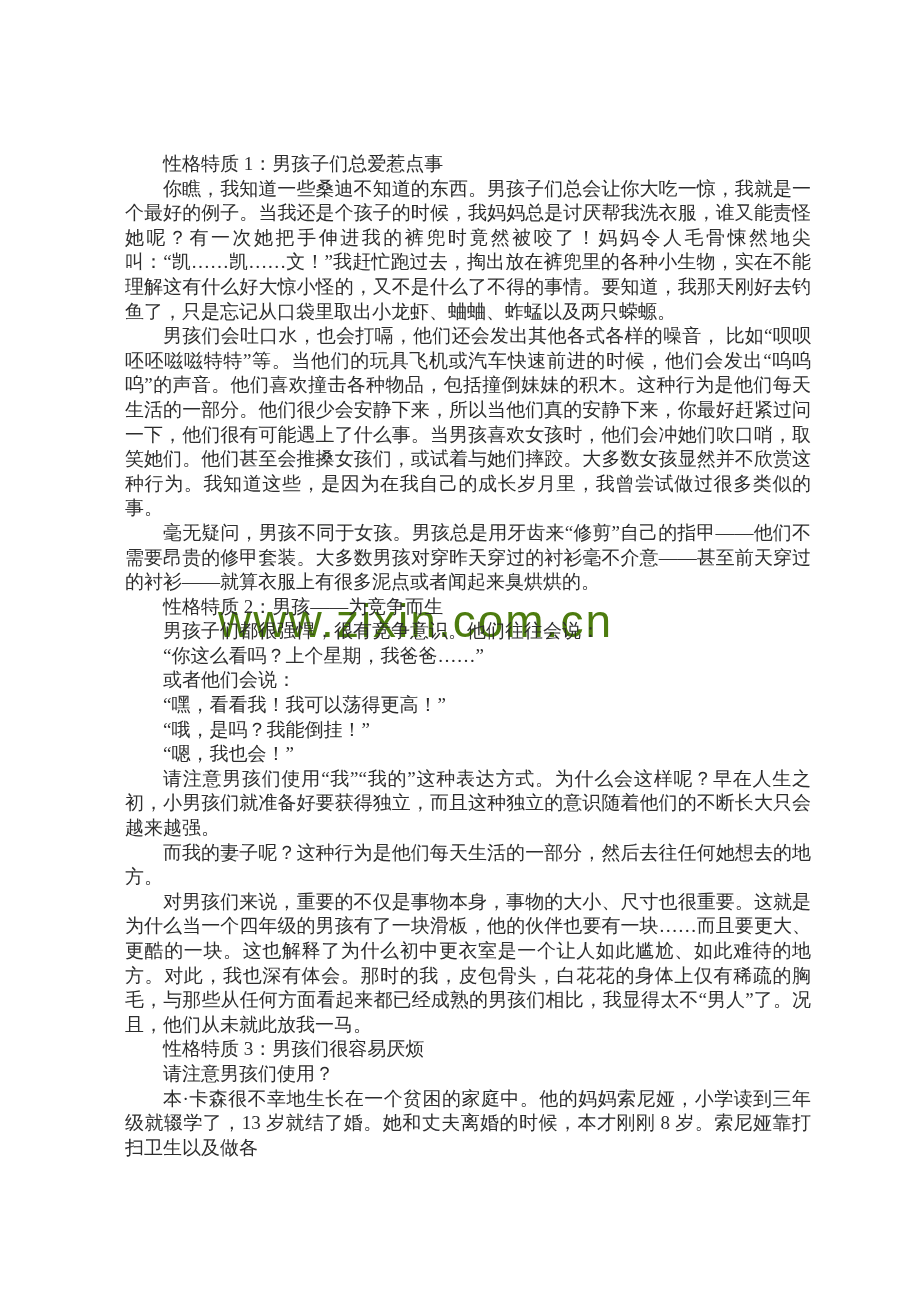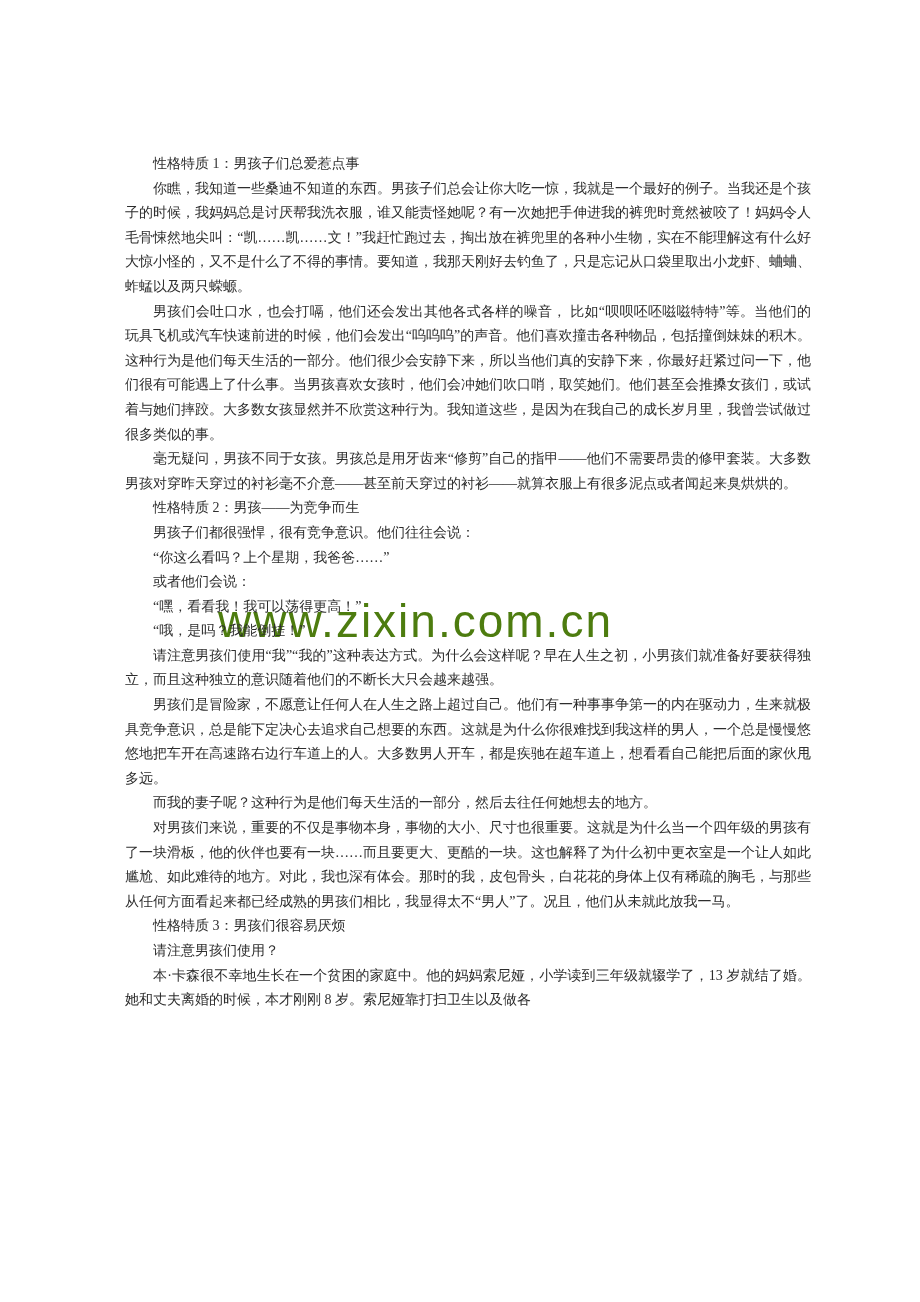--- a/index.html
+++ b/index.html
@@ -28,21 +28,21 @@
     z-index: 1;
     user-select: none;
   }
   .content {
     position: absolute;
     left: 125px;
     top: 152px;
     width: 686px;
     z-index: 2;
     color: #2d2d2d;
-    font-size: 14px;
+    font-size: 19px;
     line-height: 24.6px;
     text-align: justify;
   }
   .para {
     margin: 0;
     padding: 0;
     text-indent: 2em;
     word-break: break-all;
   }
   .heading {
@@ -58,21 +58,21 @@
       <p class="para heading">性格特质 1：男孩子们总爱惹点事</p>
       <p class="para">你瞧，我知道一些桑迪不知道的东西。男孩子们总会让你大吃一惊，我就是一个最好的例子。当我还是个孩子的时候，我妈妈总是讨厌帮我洗衣服，谁又能责怪她呢？有一次她把手伸进我的裤兜时竟然被咬了！妈妈令人毛骨悚然地尖叫：“凯……凯……文！”我赶忙跑过去，掏出放在裤兜里的各种小生物，实在不能理解这有什么好大惊小怪的，又不是什么了不得的事情。要知道，我那天刚好去钓鱼了，只是忘记从口袋里取出小龙虾、蛐蛐、蚱蜢以及两只蝾螈。</p>
       <p class="para">男孩们会吐口水，也会打嗝，他们还会发出其他各式各样的噪音， 比如“呗呗呸呸嗞嗞特特”等。当他们的玩具飞机或汽车快速前进的时候，他们会发出“呜呜呜”的声音。他们喜欢撞击各种物品，包括撞倒妹妹的积木。这种行为是他们每天生活的一部分。他们很少会安静下来，所以当他们真的安静下来，你最好赶紧过问一下，他们很有可能遇上了什么事。当男孩喜欢女孩时，他们会冲她们吹口哨，取笑她们。他们甚至会推搡女孩们，或试着与她们摔跤。大多数女孩显然并不欣赏这种行为。我知道这些，是因为在我自己的成长岁月里，我曾尝试做过很多类似的事。</p>
       <p class="para">毫无疑问，男孩不同于女孩。男孩总是用牙齿来“修剪”自己的指甲——他们不需要昂贵的修甲套装。大多数男孩对穿昨天穿过的衬衫毫不介意——甚至前天穿过的衬衫——就算衣服上有很多泥点或者闻起来臭烘烘的。</p>
       <p class="para heading">性格特质 2：男孩——为竞争而生</p>
       <p class="para">男孩子们都很强悍，很有竞争意识。他们往往会说：</p>
       <p class="para">“你这么看吗？上个星期，我爸爸……”</p>
       <p class="para">或者他们会说：</p>
       <p class="para">“嘿，看看我！我可以荡得更高！”</p>
       <p class="para">“哦，是吗？我能倒挂！”</p>
+      <p class="para">“嗯，我也会！”</p>
       <p class="para">请注意男孩们使用“我”“我的”这种表达方式。为什么会这样呢？早在人生之初，小男孩们就准备好要获得独立，而且这种独立的意识随着他们的不断长大只会越来越强。</p>
-      <p class="para">男孩们是冒险家，不愿意让任何人在人生之路上超过自己。他们有一种事事争第一的内在驱动力，生来就极具竞争意识，总是能下定决心去追求自己想要的东西。这就是为什么你很难找到我这样的男人，一个总是慢慢悠悠地把车开在高速路右边行车道上的人。大多数男人开车，都是疾驰在超车道上，想看看自己能把后面的家伙甩多远。</p>
       <p class="para">而我的妻子呢？这种行为是他们每天生活的一部分，然后去往任何她想去的地方。</p>
       <p class="para">对男孩们来说，重要的不仅是事物本身，事物的大小、尺寸也很重要。这就是为什么当一个四年级的男孩有了一块滑板，他的伙伴也要有一块……而且要更大、更酷的一块。这也解释了为什么初中更衣室是一个让人如此尴尬、如此难待的地方。对此，我也深有体会。那时的我，皮包骨头，白花花的身体上仅有稀疏的胸毛，与那些从任何方面看起来都已经成熟的男孩们相比，我显得太不“男人”了。况且，他们从未就此放我一马。</p>
       <p class="para heading">性格特质 3：男孩们很容易厌烦</p>
       <p class="para">请注意男孩们使用？</p>
       <p class="para">本·卡森很不幸地生长在一个贫困的家庭中。他的妈妈索尼娅，小学读到三年级就辍学了，13 岁就结了婚。她和丈夫离婚的时候，本才刚刚 8 岁。索尼娅靠打扫卫生以及做各</p>
     </div>
 </div>
 
 </body></html>

